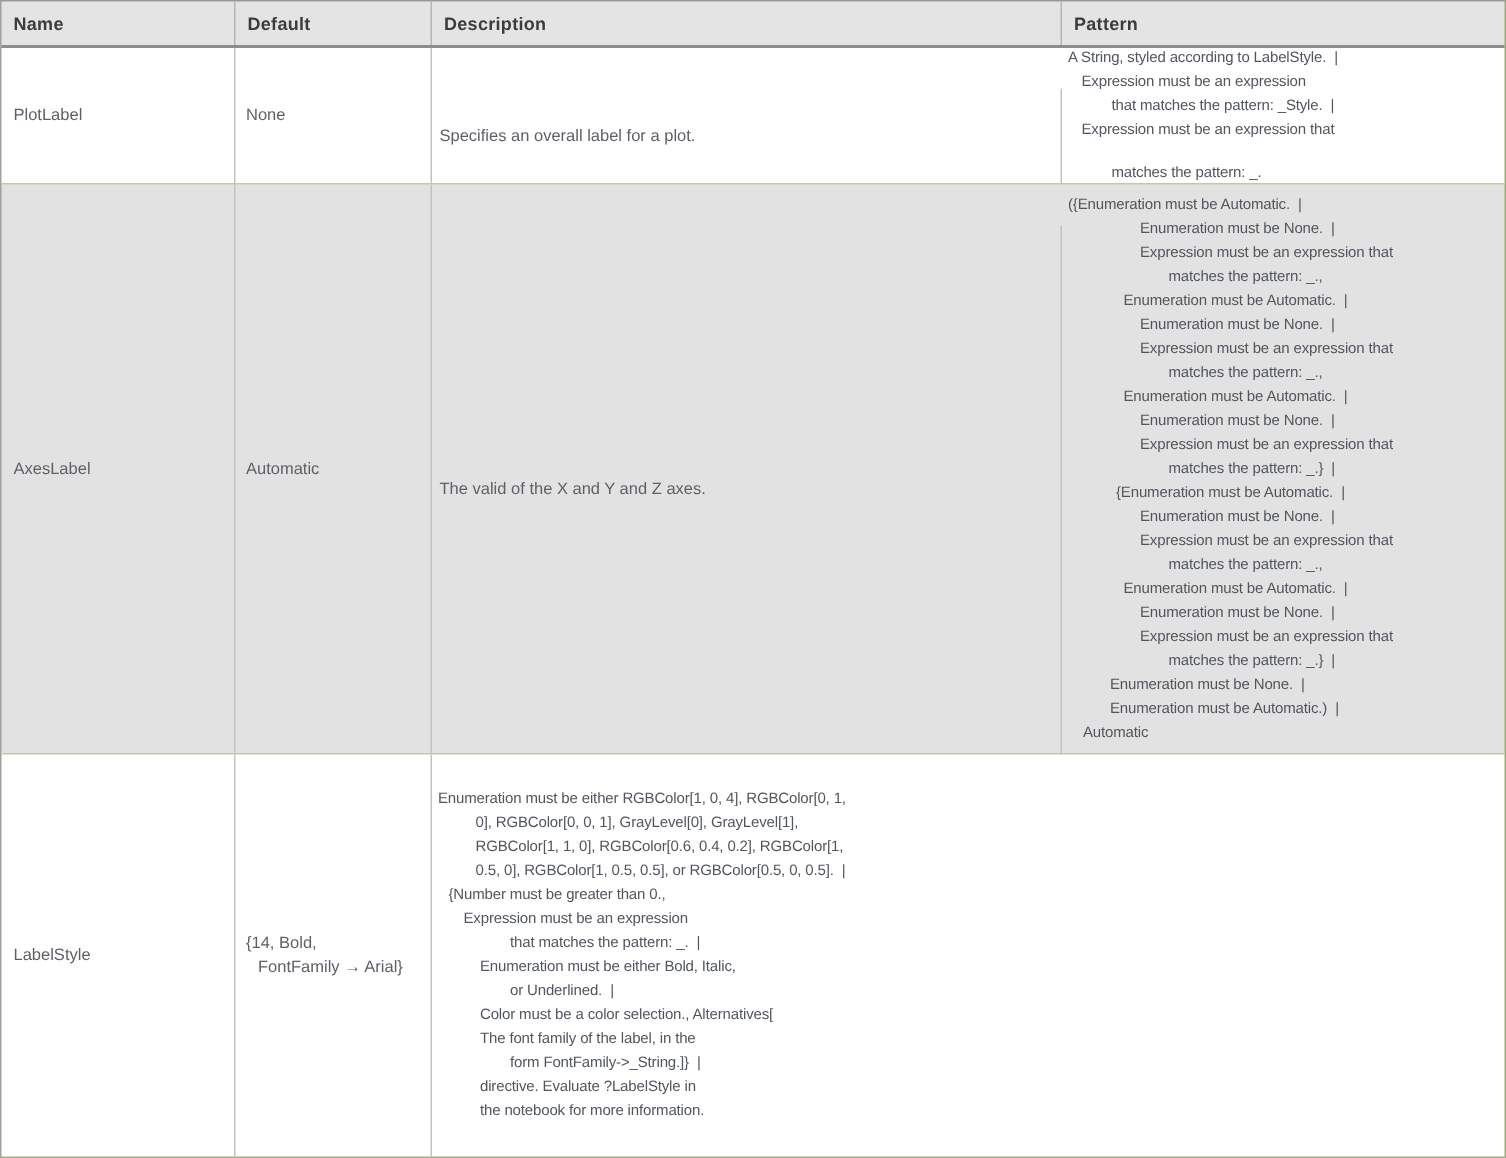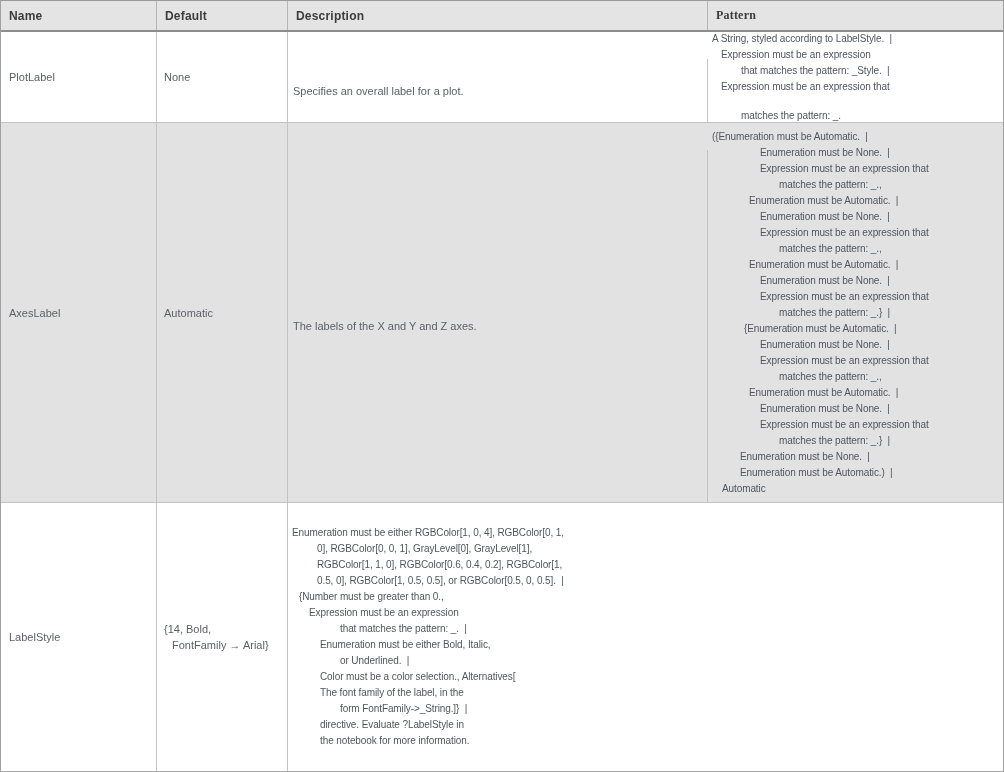--- a/index.html
+++ b/index.html
@@ -31,21 +31,21 @@
     align-items: center;
     font-size: 12px;
     font-weight: bold;
     color: #3c3c3c;
     letter-spacing: 0.2px;
     border-right: 1px solid #b5b5b5;
     padding-left: 8px;
     box-sizing: border-box;
     overflow: hidden;
   }
-  .header-cell:last-child { border-right: none; font-family: Liberation Serif, serif; }
+  .header-cell:last-child { border-right: none; }
 
   .body-row { background: #ffffff; }
   .body-row.alt { background: #e2e2e2; }
   .body-row.h0 { height: 90px; border-bottom: 1px solid #c3c3c3; }
   .body-row.h1 { height: 379px; border-bottom: 1px solid #c3c3c3; }
   .body-row.h2 { height: 268px; }
 
   .cell {
     box-sizing: border-box;
     border-right: 1px solid #c3c3c3;
@@ -108,21 +108,21 @@
           <div class="pattern-line" style="padding-left: 29px;">that matches the pattern: _Style.  |</div>
           <div class="pattern-line" style="padding-left: 9px;">Expression must be an expression that</div>
           <div class="pattern-line" style="padding-left: 29px; margin-top: 13px;">matches the pattern: _.</div>
         </div>
       </div>
       <div class="grid-row body-row h1 alt">
         <div class="cell simple name-col">AxesLabel</div>
         <div class="cell lines default-col">
           <div class="default-line" style="padding-left: 0px;">Automatic</div>
         </div>
-        <div class="cell simple desc-col">The labels of the X and Y and Z axes.</div>
+        <div class="cell simple desc-col">The valid of the X and Y and Z axes.</div>
         <div class="cell lines pattern-col">
           <div class="pattern-line" style="padding-left: 0px;">({Enumeration must be Automatic.  |</div>
           <div class="pattern-line" style="padding-left: 48px;">Enumeration must be None.  |</div>
           <div class="pattern-line" style="padding-left: 48px;">Expression must be an expression that</div>
           <div class="pattern-line" style="padding-left: 67px;">matches the pattern: _.,</div>
           <div class="pattern-line" style="padding-left: 37px;">Enumeration must be Automatic.  |</div>
           <div class="pattern-line" style="padding-left: 48px;">Enumeration must be None.  |</div>
           <div class="pattern-line" style="padding-left: 48px;">Expression must be an expression that</div>
           <div class="pattern-line" style="padding-left: 67px;">matches the pattern: _.,</div>
           <div class="pattern-line" style="padding-left: 37px;">Enumeration must be Automatic.  |</div>

